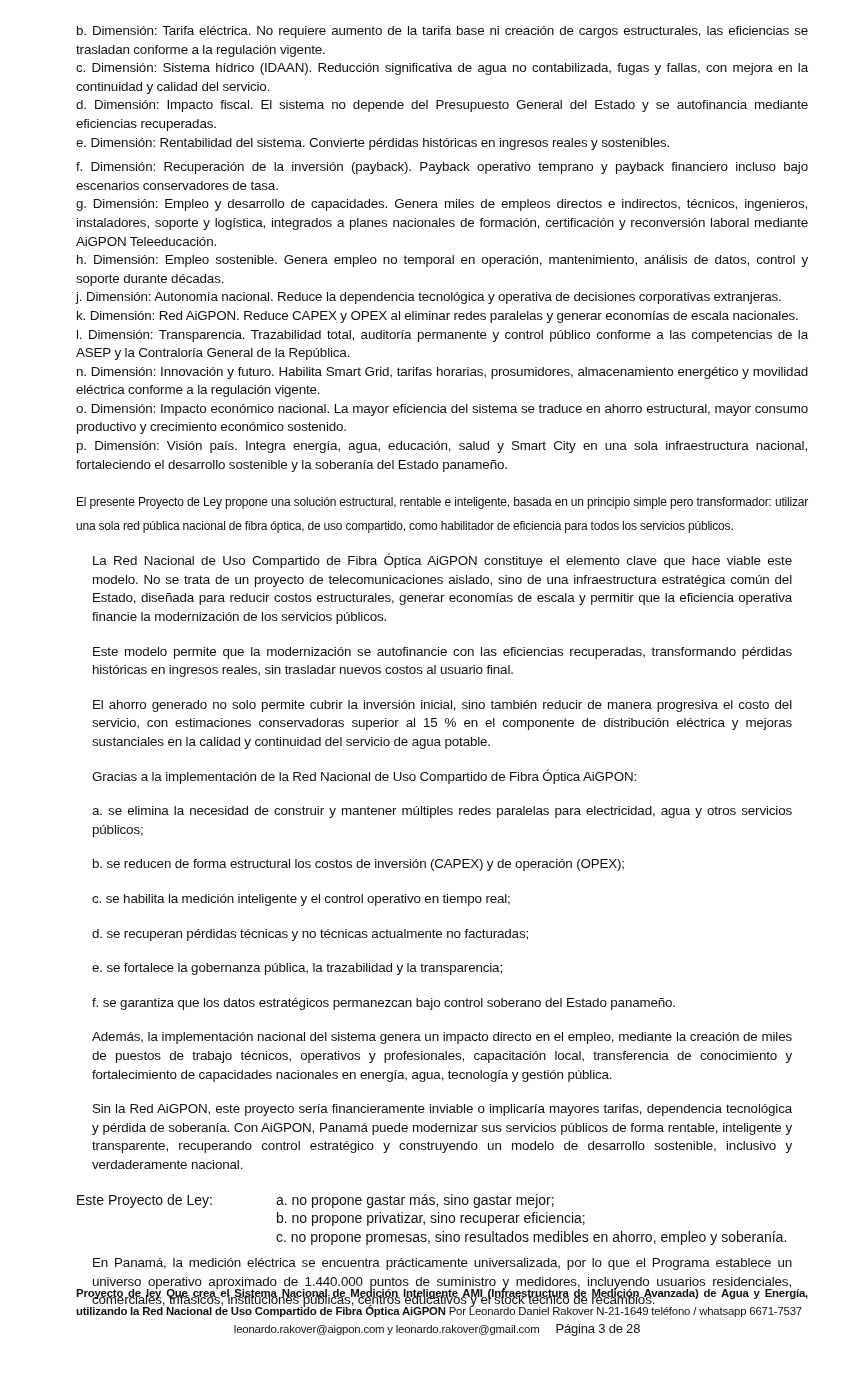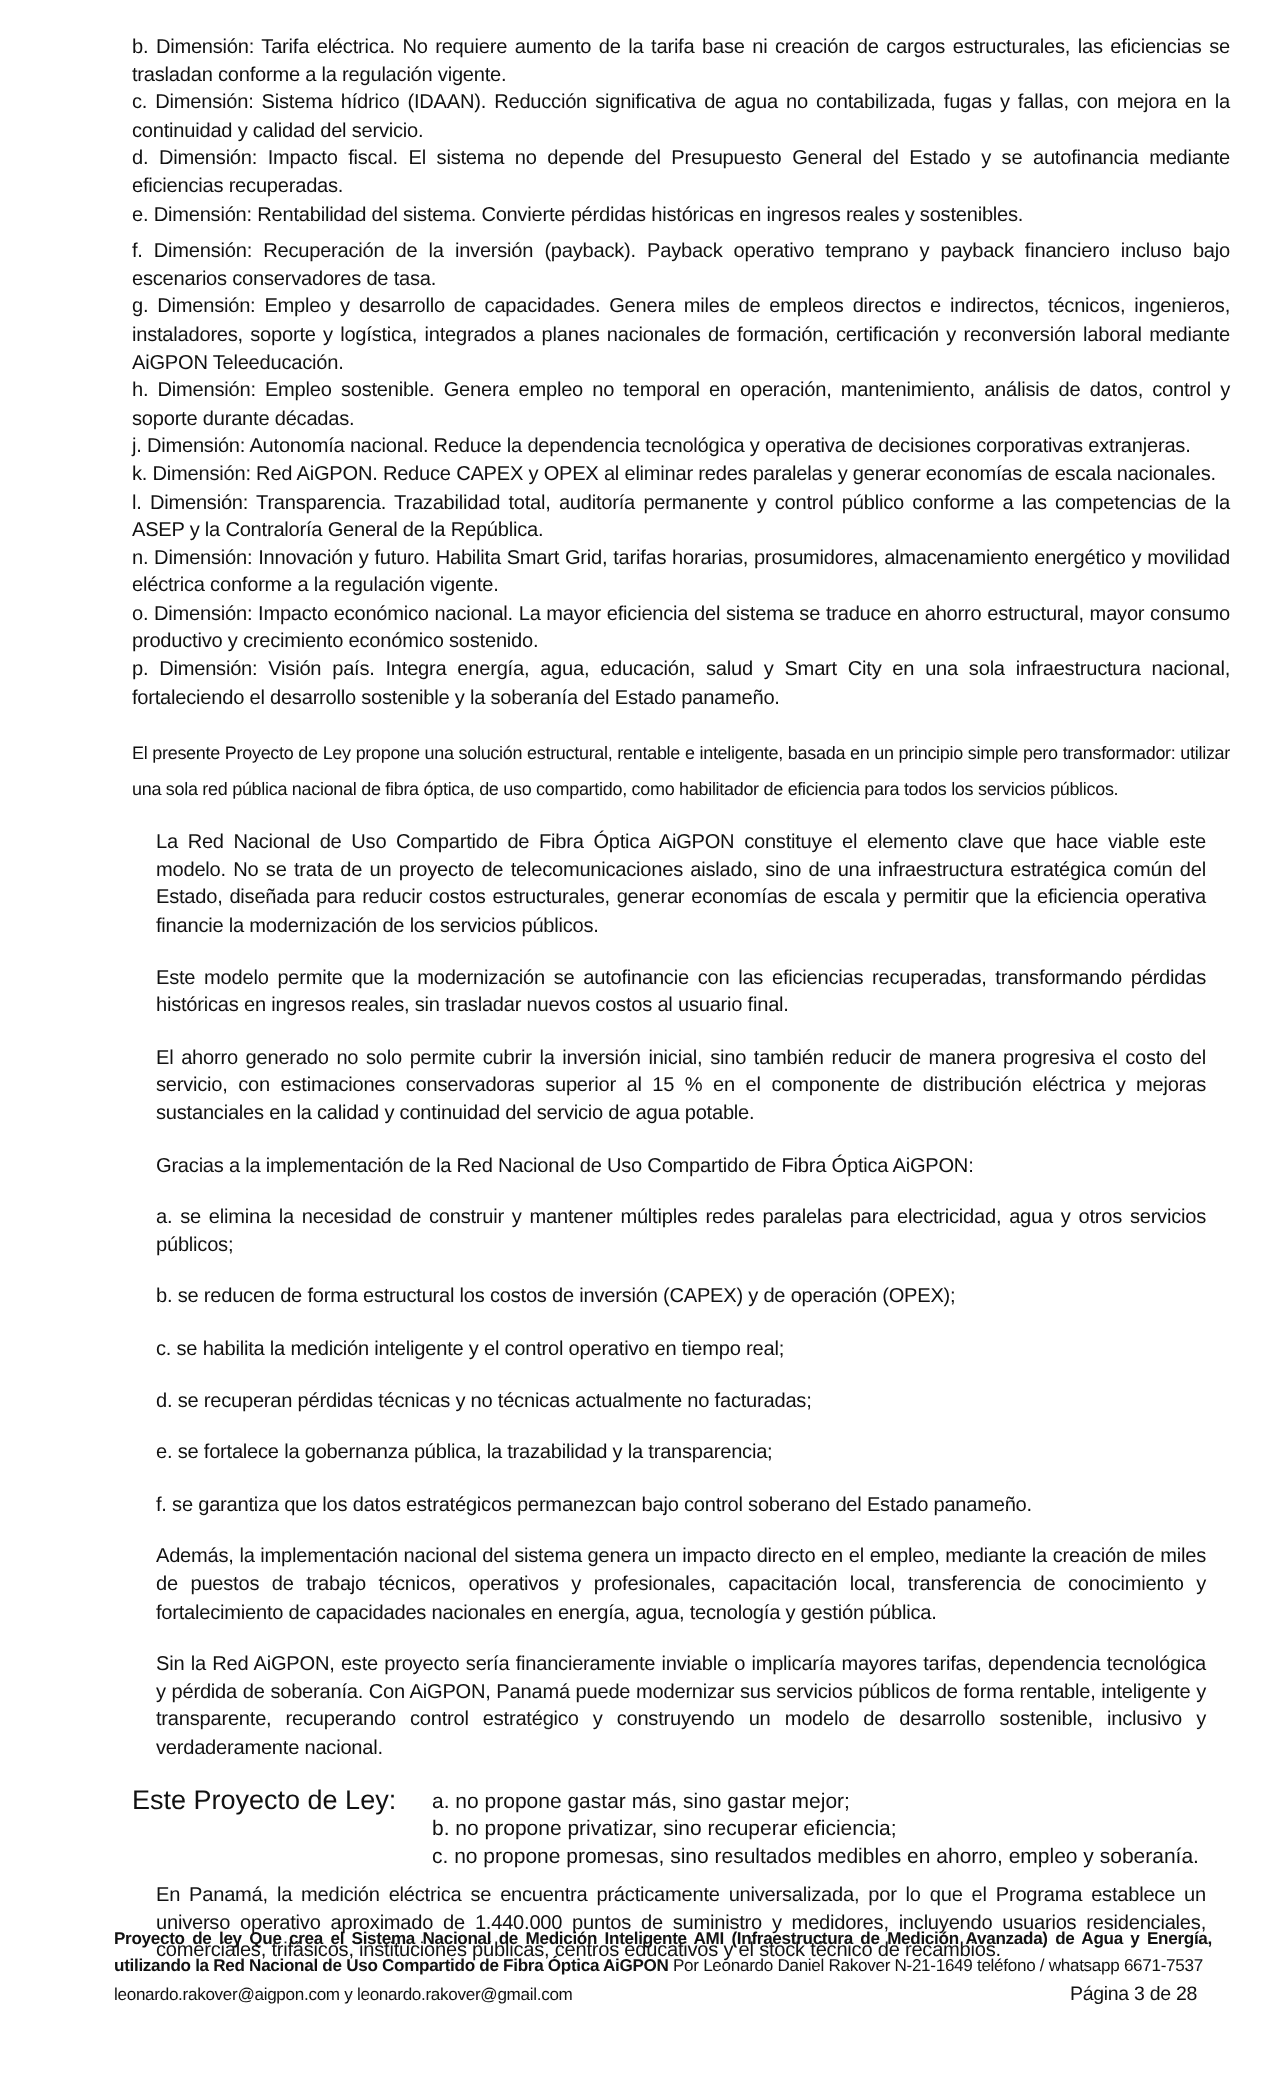--- a/index.html
+++ b/index.html
@@ -1,32 +1,32 @@
 <!DOCTYPE html>
 <html><head>
 <meta charset="utf-8">
 <style>
   html, body { margin: 0; padding: 0; background: #ffffff; }
   body { width: 850px; height: 1400px; overflow: hidden; position: relative;
          font-family: "Liberation Sans", "DejaVu Sans", sans-serif; color: #111111; }
-  .page { position: absolute; left: 88px; top: 22px; width: 732px; }
+  .page { position: absolute; left: 76px; top: 22px; width: 732px; }
   .p { font-size: 13.4px; line-height: 18.6px; text-align: justify; margin: 16px; letter-spacing: -0.15px; }
   .dim { margin: 0; }
   .gap6 { margin-top: 6px; }
   .gap8 { margin-top: 8px; }
   .gap14 { margin-top: 14px; }
   .lead { font-size: 12px; line-height: 24px; text-align: justify; margin: 0; letter-spacing: -0.2px; }
   .lr { display: flex; }
-  .lr .label { width: 200px; flex: none; font-size: 18px; line-height: 18.6px; }
+  .lr .label { width: 200px; flex: none; font-size: 14px; line-height: 18.6px; }
   .lr .items { flex: 1; }
   .lr .items div { font-size: 14px; line-height: 18.6px; }
   .footer { position: absolute; left: 76px; top: 1284px; width: 732px; font-size: 11.4px; line-height: 18px; letter-spacing: -0.2px; }
   .footer .title { text-align: justify; }
   .footer b { font-weight: bold; }
-  .footer .row { display: flex; justify-content: space-between; align-items: baseline; gap: 16px; }
+  .footer .row { display: flex; justify-content: center; align-items: baseline; gap: 16px; }
   .footer .pagenum { font-size: 13px; margin-right: 10px; }
 </style>
 </head>
 <body>
 
 <div class="page">
 
   <div>
     <p class="p dim">b. Dimensión: Tarifa eléctrica. No requiere aumento de la tarifa base ni creación de cargos estructurales, las eficiencias se trasladan conforme a la regulación vigente.</p>
     <p class="p dim">c. Dimensión: Sistema hídrico (IDAAN). Reducción significativa de agua no contabilizada, fugas y fallas, con mejora en la continuidad y calidad del servicio.</p>

